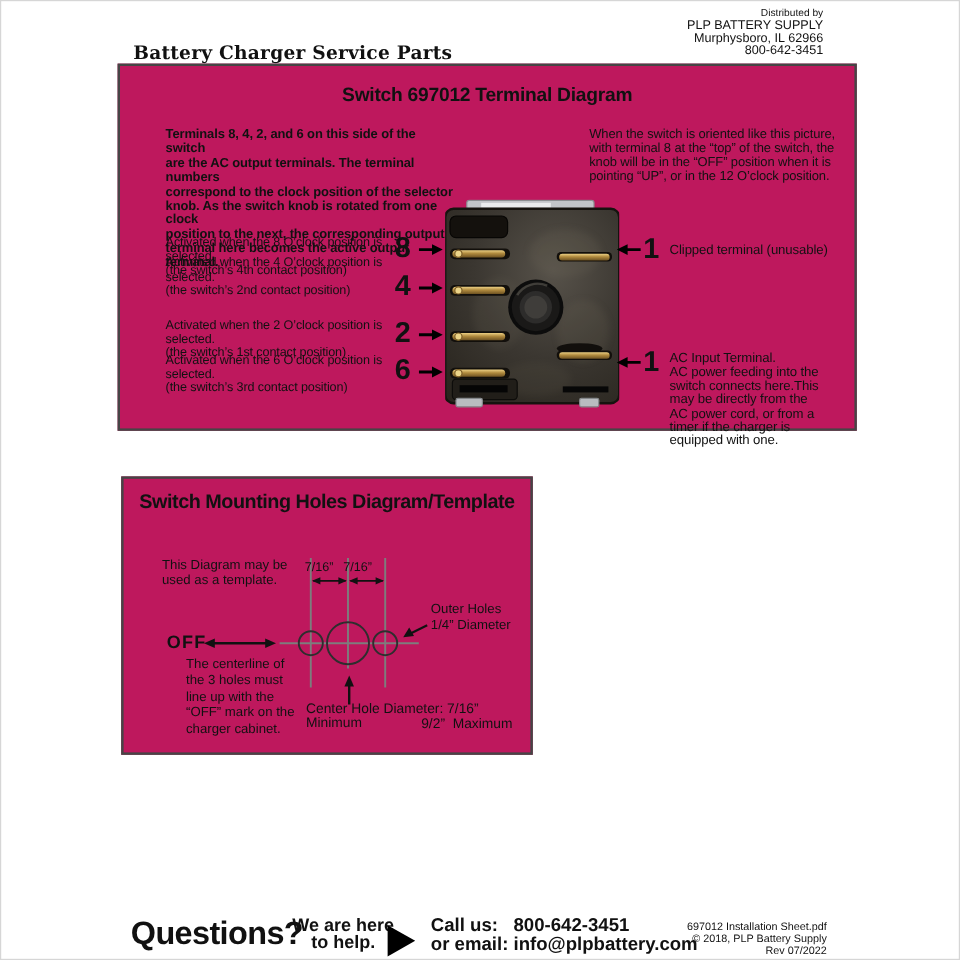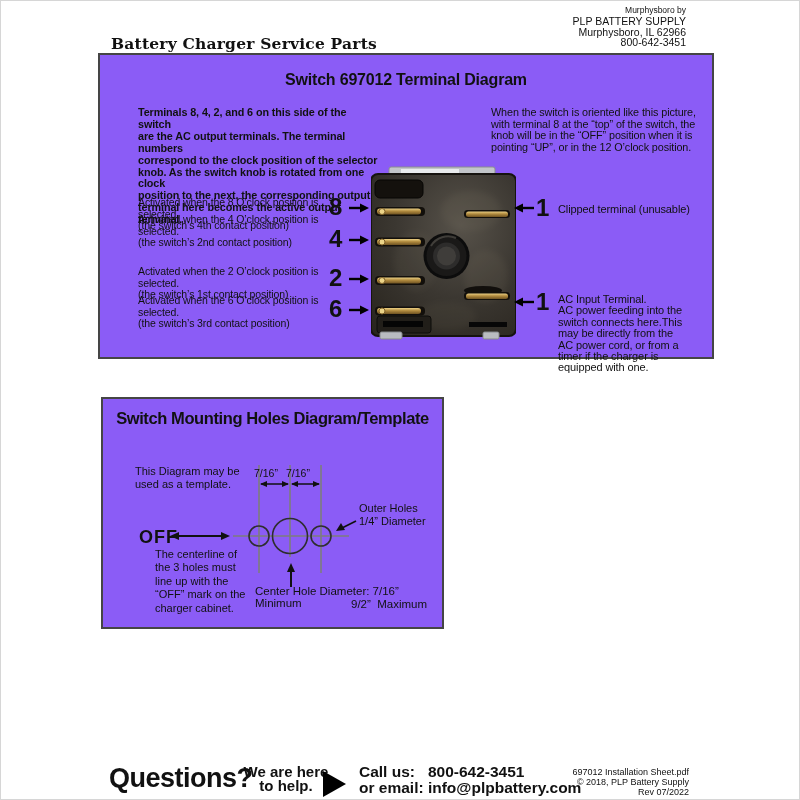--- a/index.html
+++ b/index.html
@@ -8,50 +8,50 @@
         border:1px solid #d6d6d6;box-sizing:border-box;}
   .abs{position:absolute;}
   .pre{white-space:pre-wrap;}
   
   .brand{font-family:"DejaVu Serif",serif;font-weight:800;font-size:27px;letter-spacing:.5px;}
   .brand-tm{font-family:"DejaVu Serif",serif;font-weight:800;font-size:10px;vertical-align:14px;}
   .tagline{font-family:"DejaVu Serif",serif;font-weight:800;font-size:15.5px;letter-spacing:.2px;}
   .dist{text-align:right;font-size:10.5px;line-height:10.8px;}
   .dist .small{font-size:8.5px;}
   
-  .frame{position:absolute;border:2px solid #454545;background:#8b5cf6;box-sizing:border-box;}
+  .frame{position:absolute;border:2px solid #454545;background:#be185d;box-sizing:border-box;}
   .box-title{text-align:center;font-weight:bold;font-size:16px;letter-spacing:-.2px;}
   .para-bold{font-size:10.8px;line-height:11.9px;font-weight:bold;letter-spacing:-.1px;}
   .para{font-size:10.8px;line-height:11.7px;letter-spacing:-.1px;}
   .rowtext{font-size:10.5px;line-height:11.6px;letter-spacing:-.1px;}
   .bignum{font-size:24px;font-weight:bold;line-height:24px;}
   .smalltext{font-size:11px;line-height:11.4px;letter-spacing:-.1px;}
   
   .m-title{text-align:center;font-weight:bold;font-size:16.5px;letter-spacing:-.4px;}
   .dim-label{font-size:10.5px;width:40px;}
-  .off{font-size:18px;font-weight:bold;letter-spacing:1px;}
+  .off{font-size:15px;font-weight:bold;letter-spacing:1px;}
   .note11{font-size:11px;line-height:13.4px;}
   .chd{font-size:11.5px;}
   
   .q{font-size:27px;font-weight:bold;letter-spacing:-.5px;}
   .help{font-size:15px;font-weight:bold;line-height:14px;text-align:center;}
   .call{font-size:15.5px;font-weight:bold;line-height:14.5px;}
   .meta{font-size:9px;line-height:10px;text-align:right;}
   .tri{width:0;height:0;border-top:13px solid transparent;border-bottom:13px solid transparent;border-left:23px solid #000;}
   svg{display:block;}
 </style>
 </head>
 <body>
 
 <div class="page">
 
   <div class="abs tagline" style="left:110px;top:33px;">Battery Charger Service Parts</div>
 
   <div class="abs dist" style="right:113px;top:4px;">
-    <div class="small">Murphysboro by</div>
+    <div class="small">Distributed by</div>
     <div>PLP BATTERY SUPPLY</div>
     <div>Murphysboro, IL 62966</div>
     <div>800-642-3451</div>
   </div>
 
   <div class="frame" style="left:97px;top:52px;width:616px;height:306px;">
     <div class="box-title" style="margin-top:16px;">Switch 697012 Terminal Diagram</div>
 
     <div class="abs para-bold pre" style="left:38px;top:52px;width:240px;">Terminals 8, 4, 2, and 6 on this side of the switch
 are the AC output terminals. The terminal numbers

